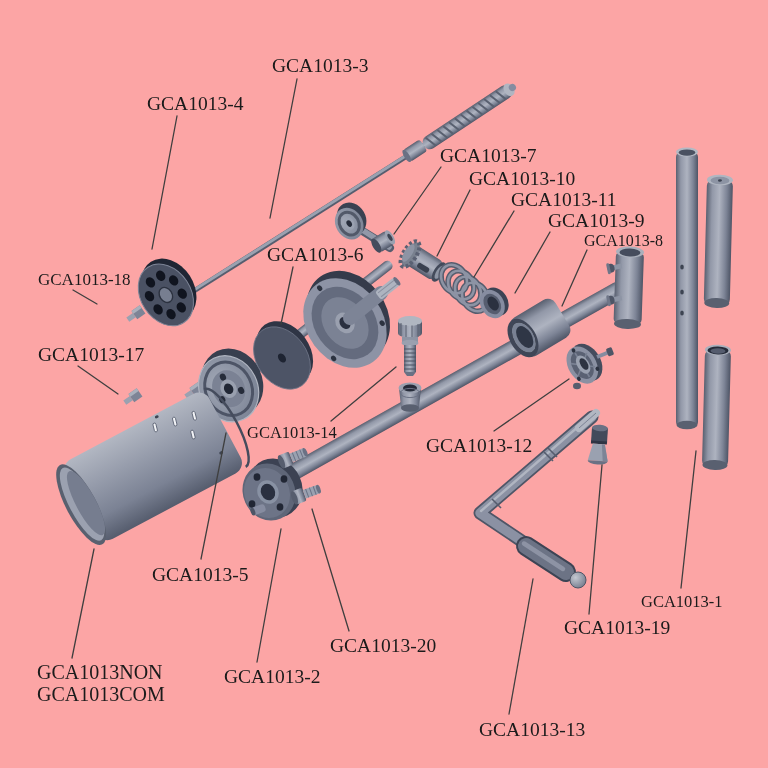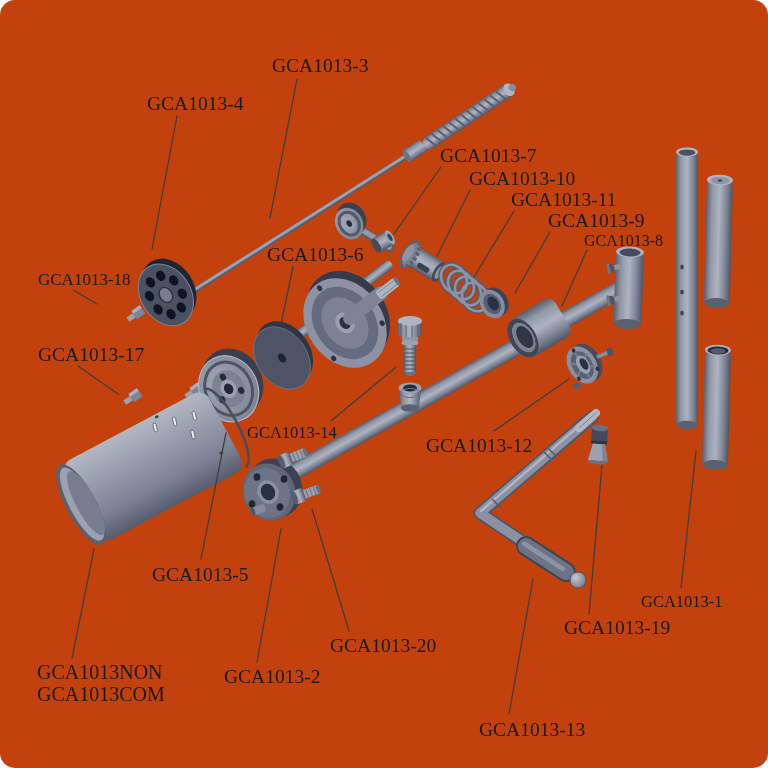--- a/index.html
+++ b/index.html
@@ -1,16 +1,16 @@
 <!DOCTYPE html>
 <html><head>
 <meta charset="utf-8">
 <style>
   html,body{margin:0;padding:0;background:#ffffff;}
-  .stage{width:768px;height:768px;position:relative;background:#c2410c;overflow:hidden;border-radius:15px;}
+  .stage{width:768px;height:768px;position:relative;background:#fca5a5;overflow:hidden;}
   svg{display:block;}
   #part-labels text{font-family:"Liberation Serif","DejaVu Serif",serif;fill:#1b1b1b;}
   #leader-lines line{stroke-linecap:round;}
 </style>
 </head>
 <body>
 
 <div class="stage">
 <svg id="diagram-svg" width="768" height="768" viewBox="0 0 768 768" xmlns="http://www.w3.org/2000/svg">
   <defs>

